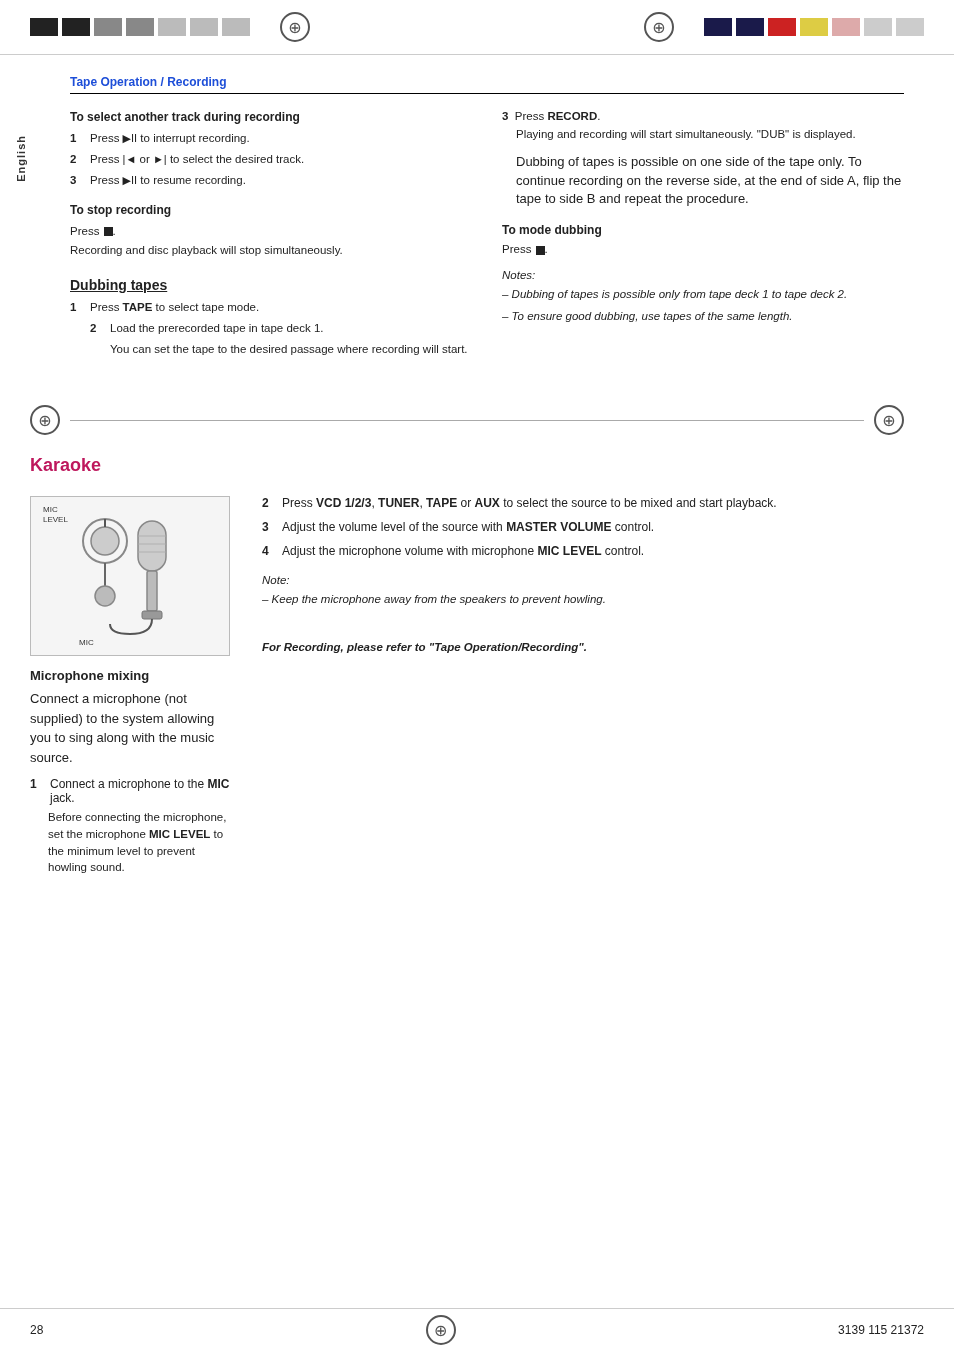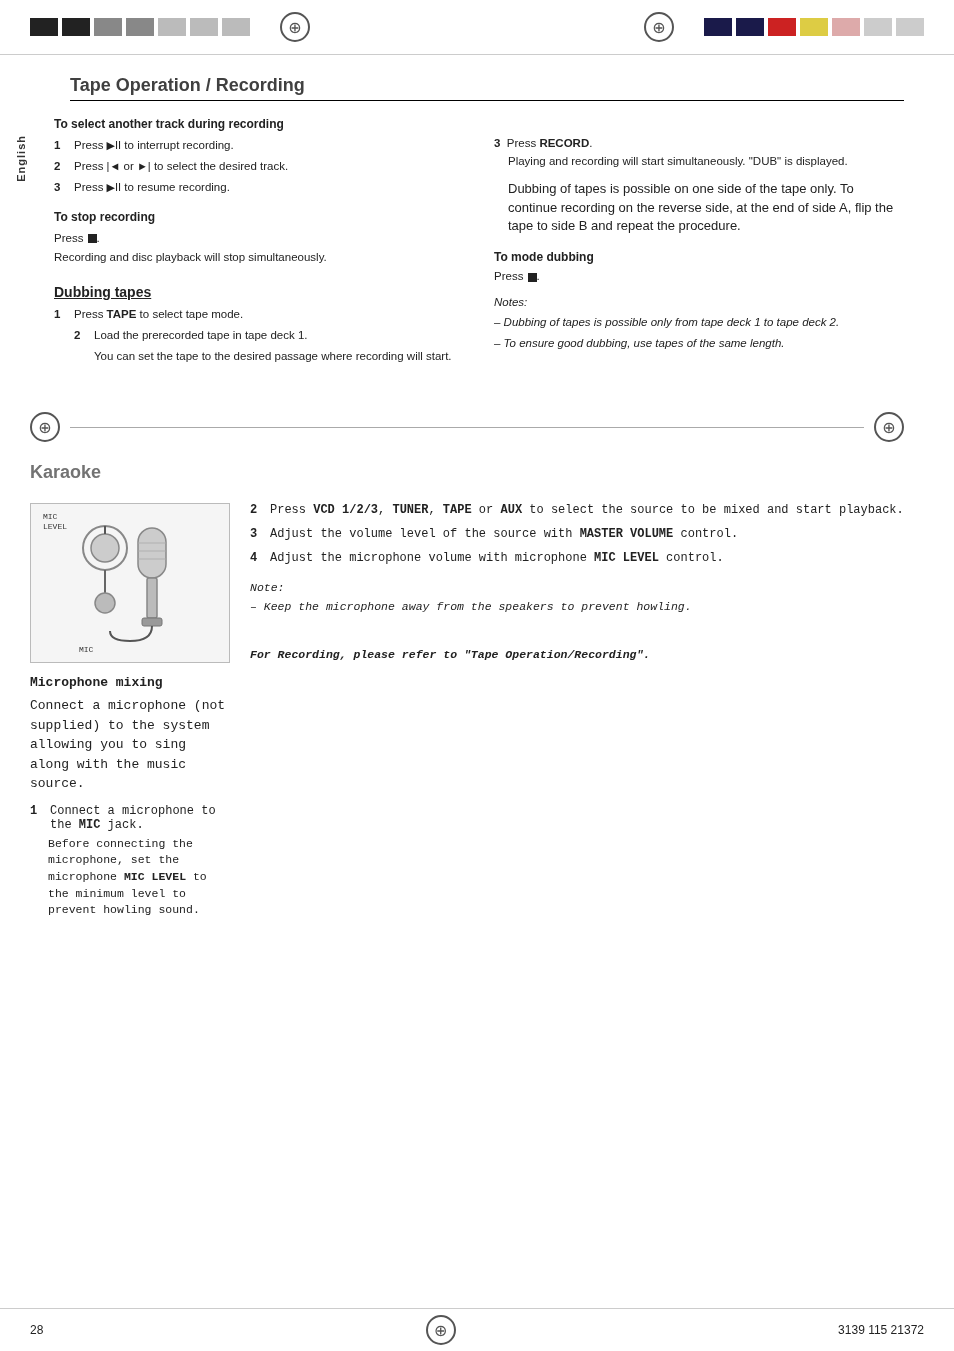--- a/index.html
+++ b/index.html
@@ -69,35 +69,34 @@
       writing-mode: vertical-rl;
       transform: rotate(180deg);
       font-size: 11px;
       font-weight: bold;
       color: #333;
       letter-spacing: 1px;
     }
 
     
     .section-title {
-      font-size: 18px;
-      font-weight: bold;
-      color: #404040;
+      font-size: 12px;
+      font-weight: bold;
+      color: #1d4ed8;
       border-bottom: 1px solid #000;
       padding-bottom: 4px;
       margin-bottom: 16px;
       margin-left: 40px;
     }
 
     
     .two-col {
       display: flex;
       gap: 30px;
-      margin-left: 24px;
-      align-items: center;
+      margin-left: 40px;
     }
     .col-left { flex: 1; }
     .col-right { flex: 1; }
 
     .subsection-title {
       font-weight: bold;
       font-size: 12px;
       margin-bottom: 6px;
       margin-top: 14px;
     }
@@ -166,29 +165,28 @@
     }
 
     
     .karaoke-section {
       margin-left: 0;
     }
 
     .karaoke-title {
       font-size: 18px;
       font-weight: bold;
-      color: #737373;
+      color: #be185d;
       margin-bottom: 20px;
     }
 
     .karaoke-two-col {
       display: flex;
-      gap: 20px;
+      gap: 32px;
       margin-left: 0;
-      font-family: Liberation Mono, monospace;
     }
     .karaoke-left { flex: 0 0 200px; }
     .karaoke-right { flex: 1; }
 
     
     .mic-illustration {
       width: 200px;
       height: 160px;
       border: 1px solid #bbb;
       background: #f5f5f5;

